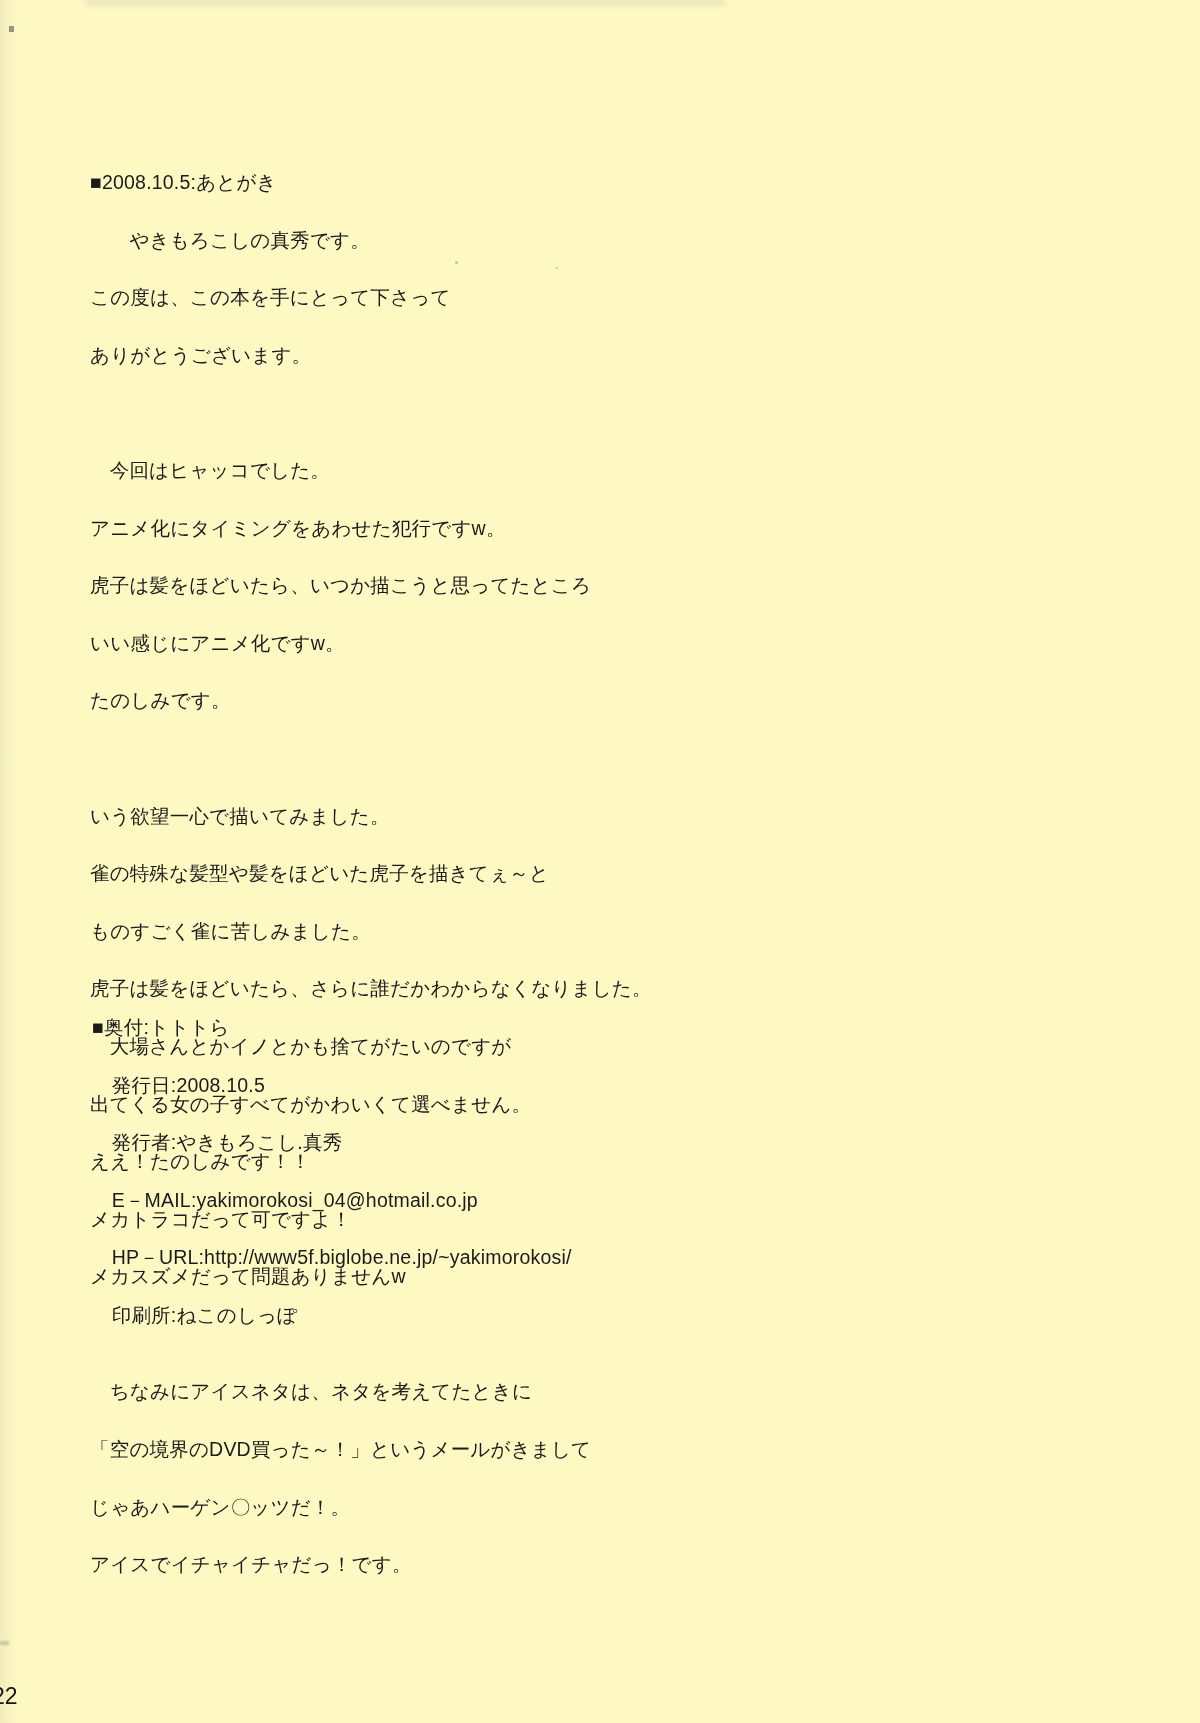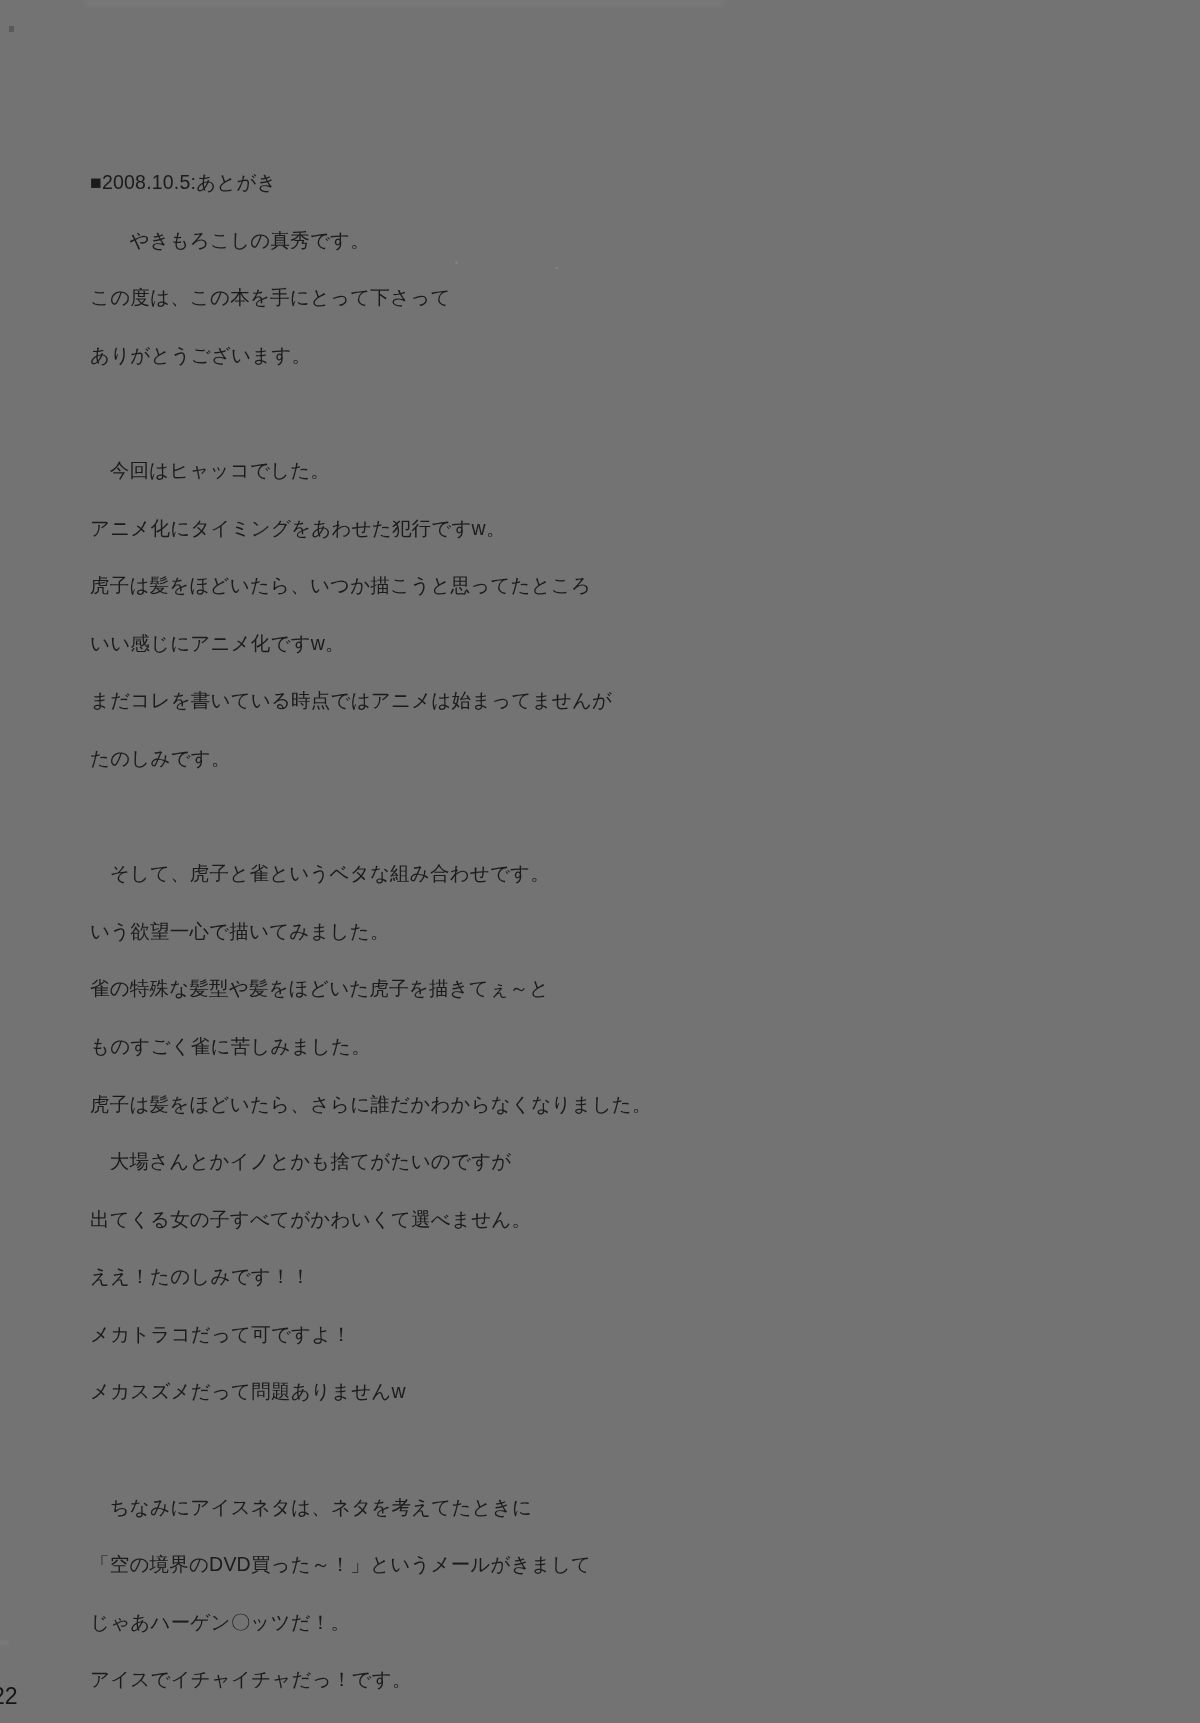--- a/index.html
+++ b/index.html
@@ -1,20 +1,20 @@
 <!DOCTYPE html>
 <html><head>
 <meta charset="utf-8">
 <style>
   html,body{margin:0;padding:0;background:#e8e8e8;}
   .page{
     position:relative;
     width:1200px;
     height:1723px;
-    background:#737373;
+    background:#fef9c3;
     overflow:hidden;
     font-family:"Liberation Sans","DejaVu Sans",sans-serif;
     color:#1b1b1b;
   }
   .textblock{position:absolute;white-space:pre;}
   .afterword{left:90px;top:136px;}
   .colophon{left:92px;top:981px;}
   .line{
     height:21.6px;
     line-height:21.6px;
@@ -72,24 +72,22 @@
   <div class="textblock afterword">
     <div class="line">■2008.10.5:あとがき</div>
     <div class="line">　　やきもろこしの真秀です。</div>
     <div class="line">この度は、この本を手にとって下さって</div>
     <div class="line">ありがとうございます。</div>
     <div class="line"></div>
     <div class="line">　今回はヒャッコでした。</div>
     <div class="line">アニメ化にタイミングをあわせた犯行ですw。</div>
     <div class="line">虎子は髪をほどいたら、いつか描こうと思ってたところ</div>
     <div class="line">いい感じにアニメ化ですw。</div>
-    <div class="line">まだコレを書いている時点ではアニメは始まってませんが</div>
     <div class="line">たのしみです。</div>
     <div class="line"></div>
-    <div class="line">　そして、虎子と雀というベタな組み合わせです。</div>
     <div class="line">いう欲望一心で描いてみました。</div>
     <div class="line">雀の特殊な髪型や髪をほどいた虎子を描きてぇ～と</div>
     <div class="line">ものすごく雀に苦しみました。</div>
     <div class="line">虎子は髪をほどいたら、さらに誰だかわからなくなりました。</div>
     <div class="line">　大場さんとかイノとかも捨てがたいのですが</div>
     <div class="line">出てくる女の子すべてがかわいくて選べません。</div>
     <div class="line">ええ！たのしみです！！</div>
     <div class="line">メカトラコだって可ですよ！</div>
     <div class="line">メカスズメだって問題ありませんw</div>
     <div class="line"></div>
@@ -101,16 +99,24 @@
     
     
     
     
     
     
     
     
   </div>
 
+  <div class="textblock colophon">
+    <div class="line">■奥付:トトトら</div>
+    <div class="line">　発行日:2008.10.5</div>
+    <div class="line">　発行者:やきもろこし.真秀</div>
+    <div class="line">　E－MAIL:yakimorokosi_04@hotmail.co.jp</div>
+    <div class="line">　HP－URL:http://www5f.biglobe.ne.jp/~yakimorokosi/</div>
+    <div class="line">　印刷所:ねこのしっぽ</div>
+  </div>
 
   <div class="page-number">22</div>
 
 </div>
 
 </body></html>

